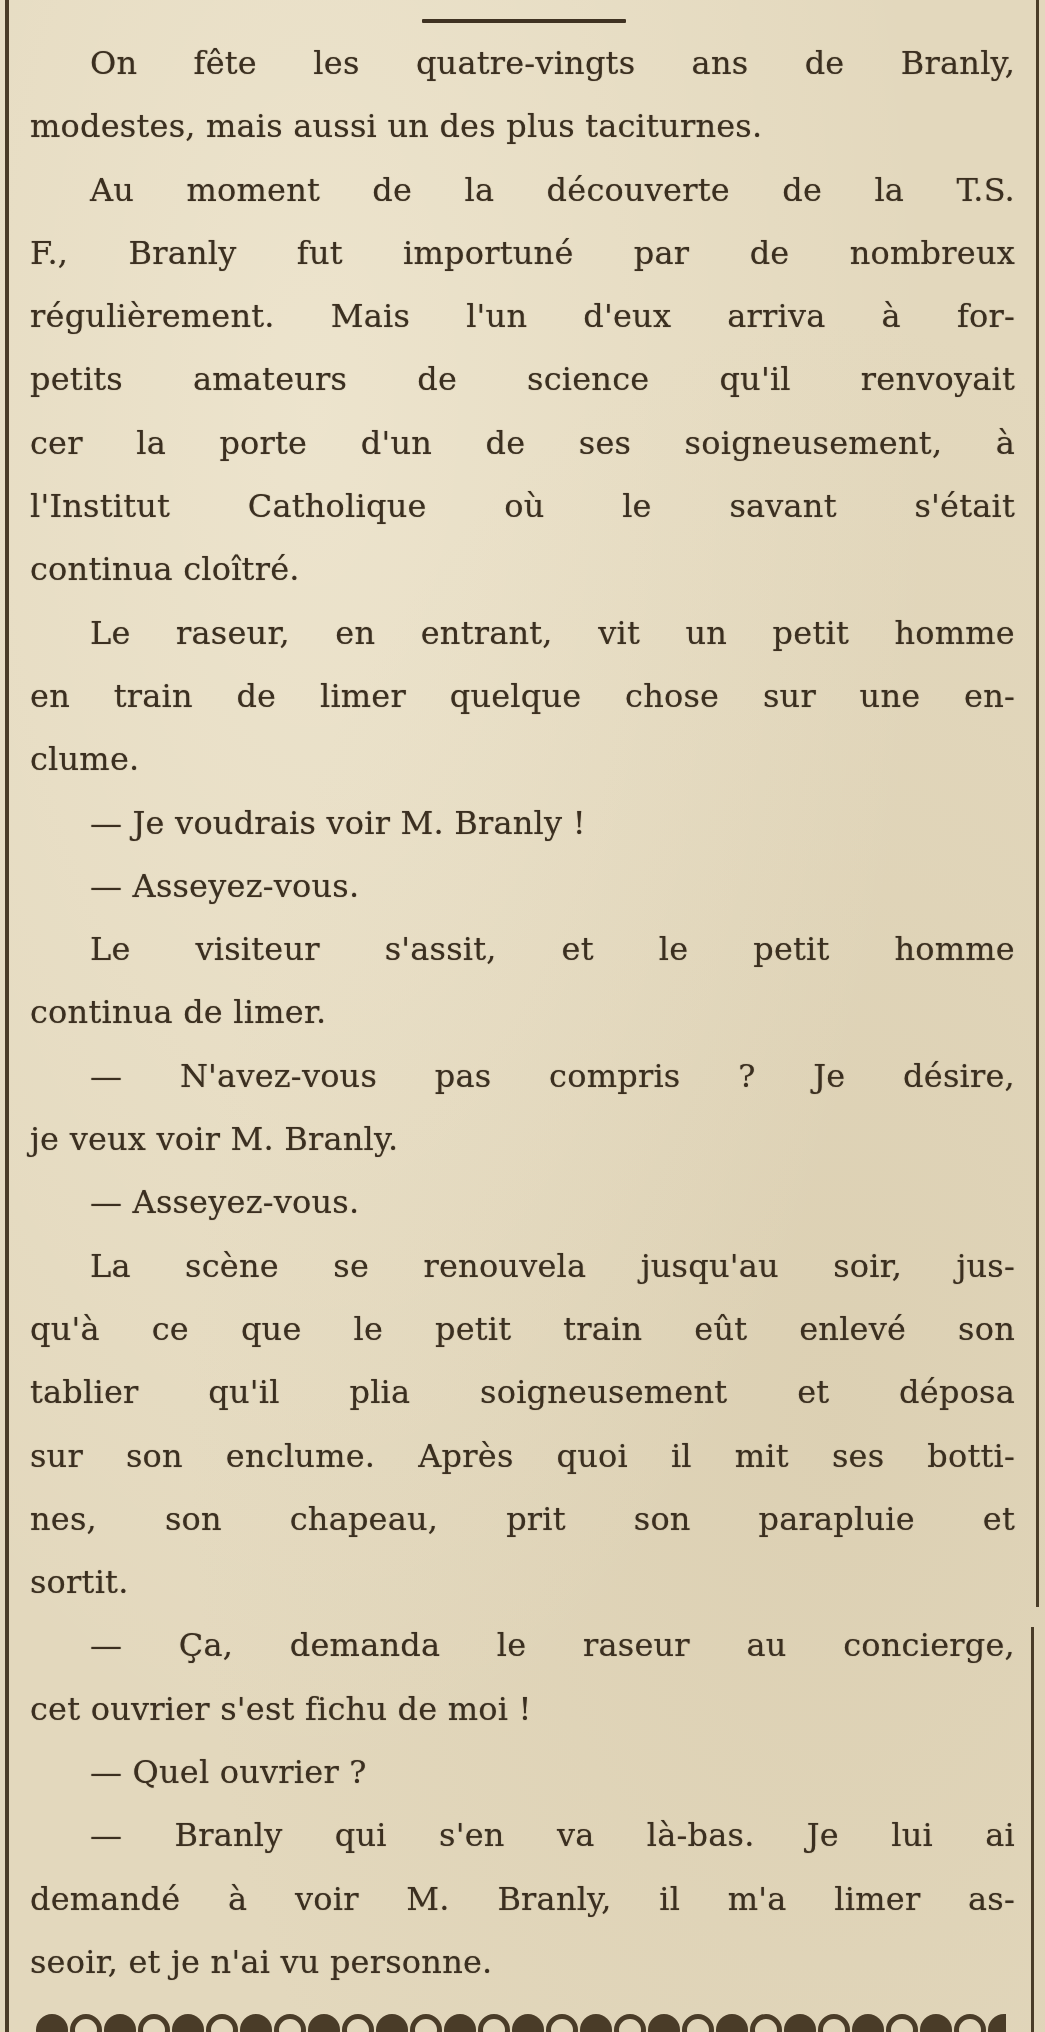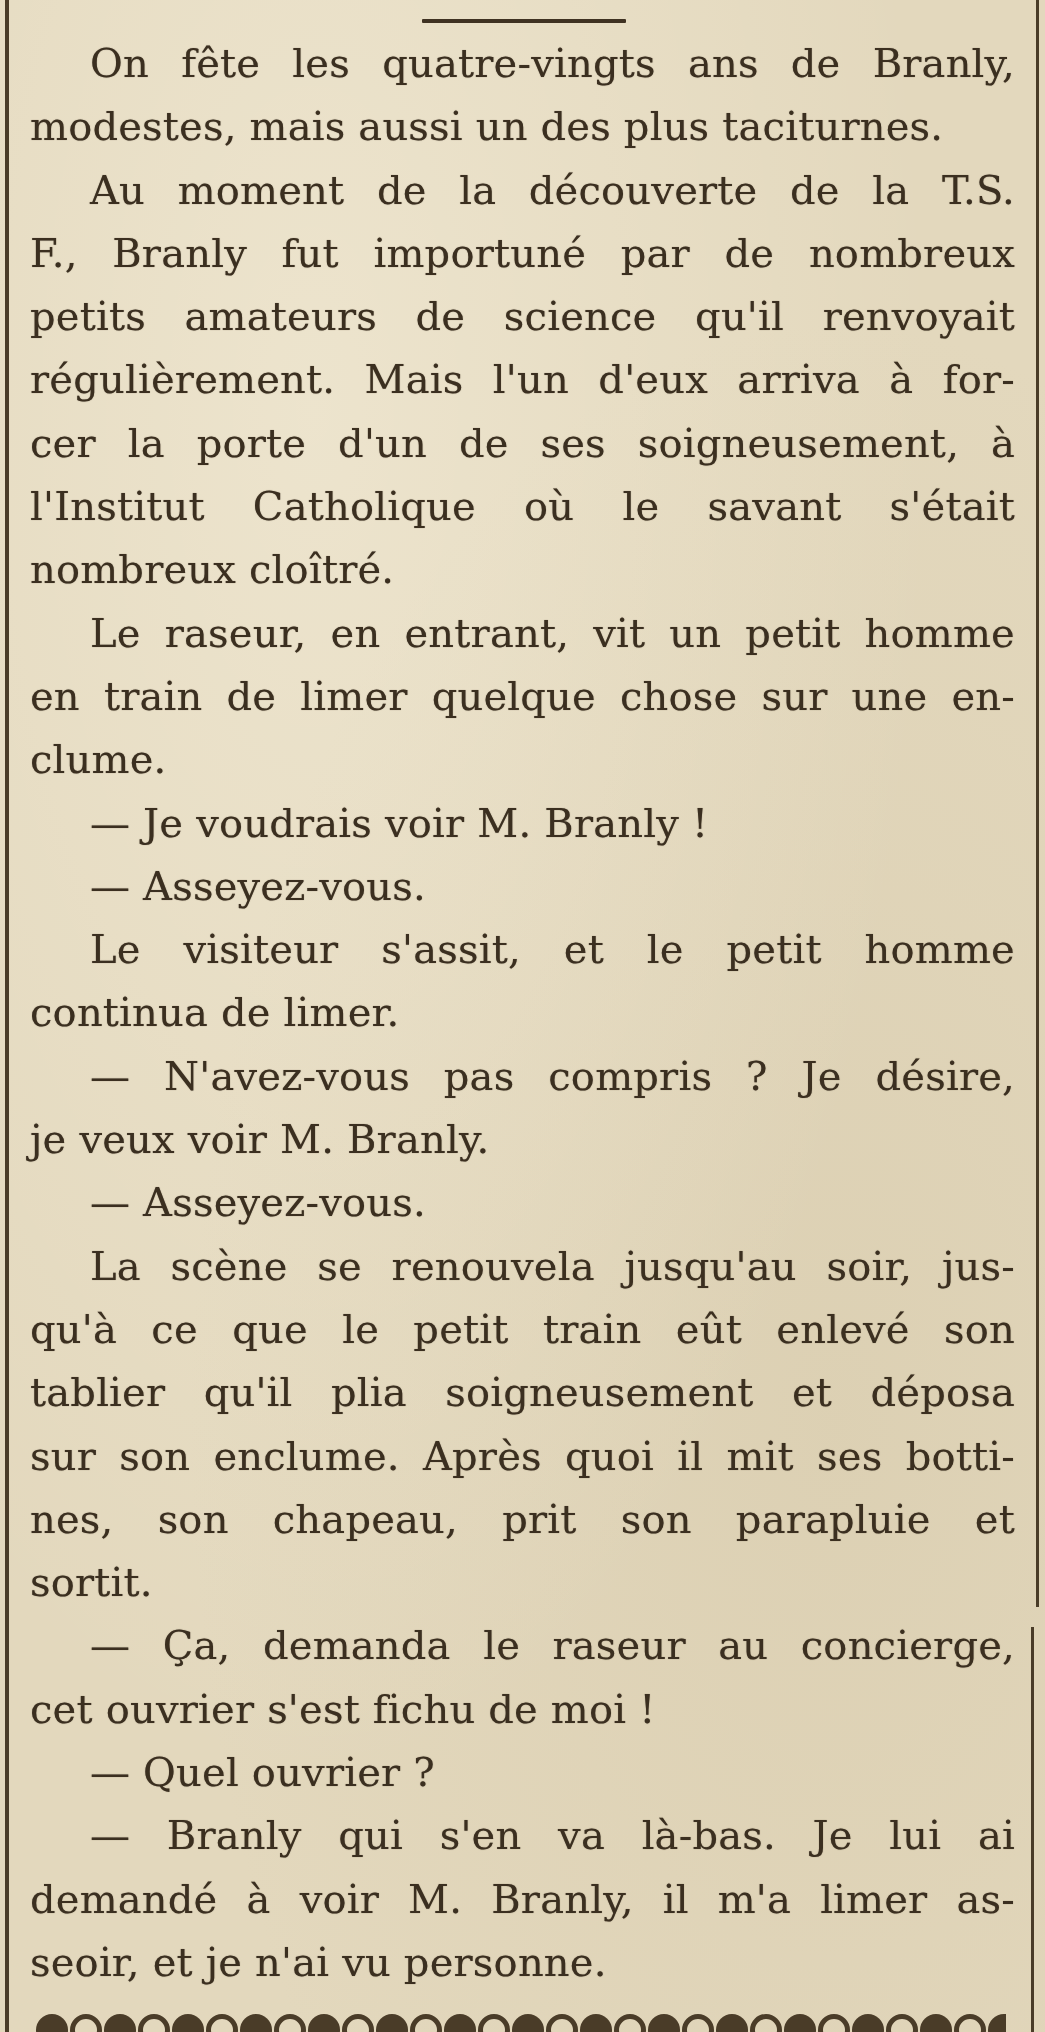--- a/index.html
+++ b/index.html
@@ -56,21 +56,21 @@
     }
     .column {
       position: absolute;
       left: 30px;
       top: 32px;
       width: 985px;
     }
     .line {
       height: 63.3px;
       line-height: 63.3px;
-      font-size: 40px;
+      font-size: 32px;
       white-space: nowrap;
       letter-spacing: 0.2px;
       text-align: justify;
       text-align-last: justify;
       text-shadow: 0 0 1px rgba(59,47,32,0.55);
     }
     .line.indent { padding-left: 60px; }
     .line.last { text-align-last: left; }
     .ornament {
       position: absolute;
@@ -99,25 +99,25 @@
   <div class="border-left"></div>
   <div class="border-right-a"></div>
   <div class="border-right-b"></div>
   <div class="top-rule"></div>
 
   <div class="column" id="column">
       <div class="line indent">On fête les quatre-vingts ans de Branly,</div>
       <div class="line last">modestes, mais aussi un des plus taciturnes.</div>
       <div class="line indent">Au moment de la découverte de la T.S.</div>
       <div class="line">F., Branly fut importuné par de nombreux</div>
+      <div class="line">régulièrement. Mais l'un d'eux arriva à for-</div>
       <div class="line">petits amateurs de science qu'il renvoyait</div>
-      <div class="line">régulièrement. Mais l'un d'eux arriva à for-</div>
       <div class="line">cer la porte d'un de ses soigneusement, à</div>
       <div class="line">l'Institut Catholique où le savant s'était</div>
-      <div class="line last">nombreux cloîtré.</div>
+      <div class="line last">continua cloîtré.</div>
       <div class="line indent">Le raseur, en entrant, vit un petit homme</div>
       <div class="line">en train de limer quelque chose sur une en-</div>
       <div class="line last">clume.</div>
       <div class="line indent last">— Je voudrais voir M. Branly !</div>
       <div class="line indent last">— Asseyez-vous.</div>
       <div class="line indent">Le visiteur s'assit, et le petit homme</div>
       <div class="line last">continua de limer.</div>
       <div class="line indent">— N'avez-vous pas compris ? Je désire,</div>
       <div class="line last">je veux voir M. Branly.</div>
       <div class="line indent last">— Asseyez-vous.</div>

